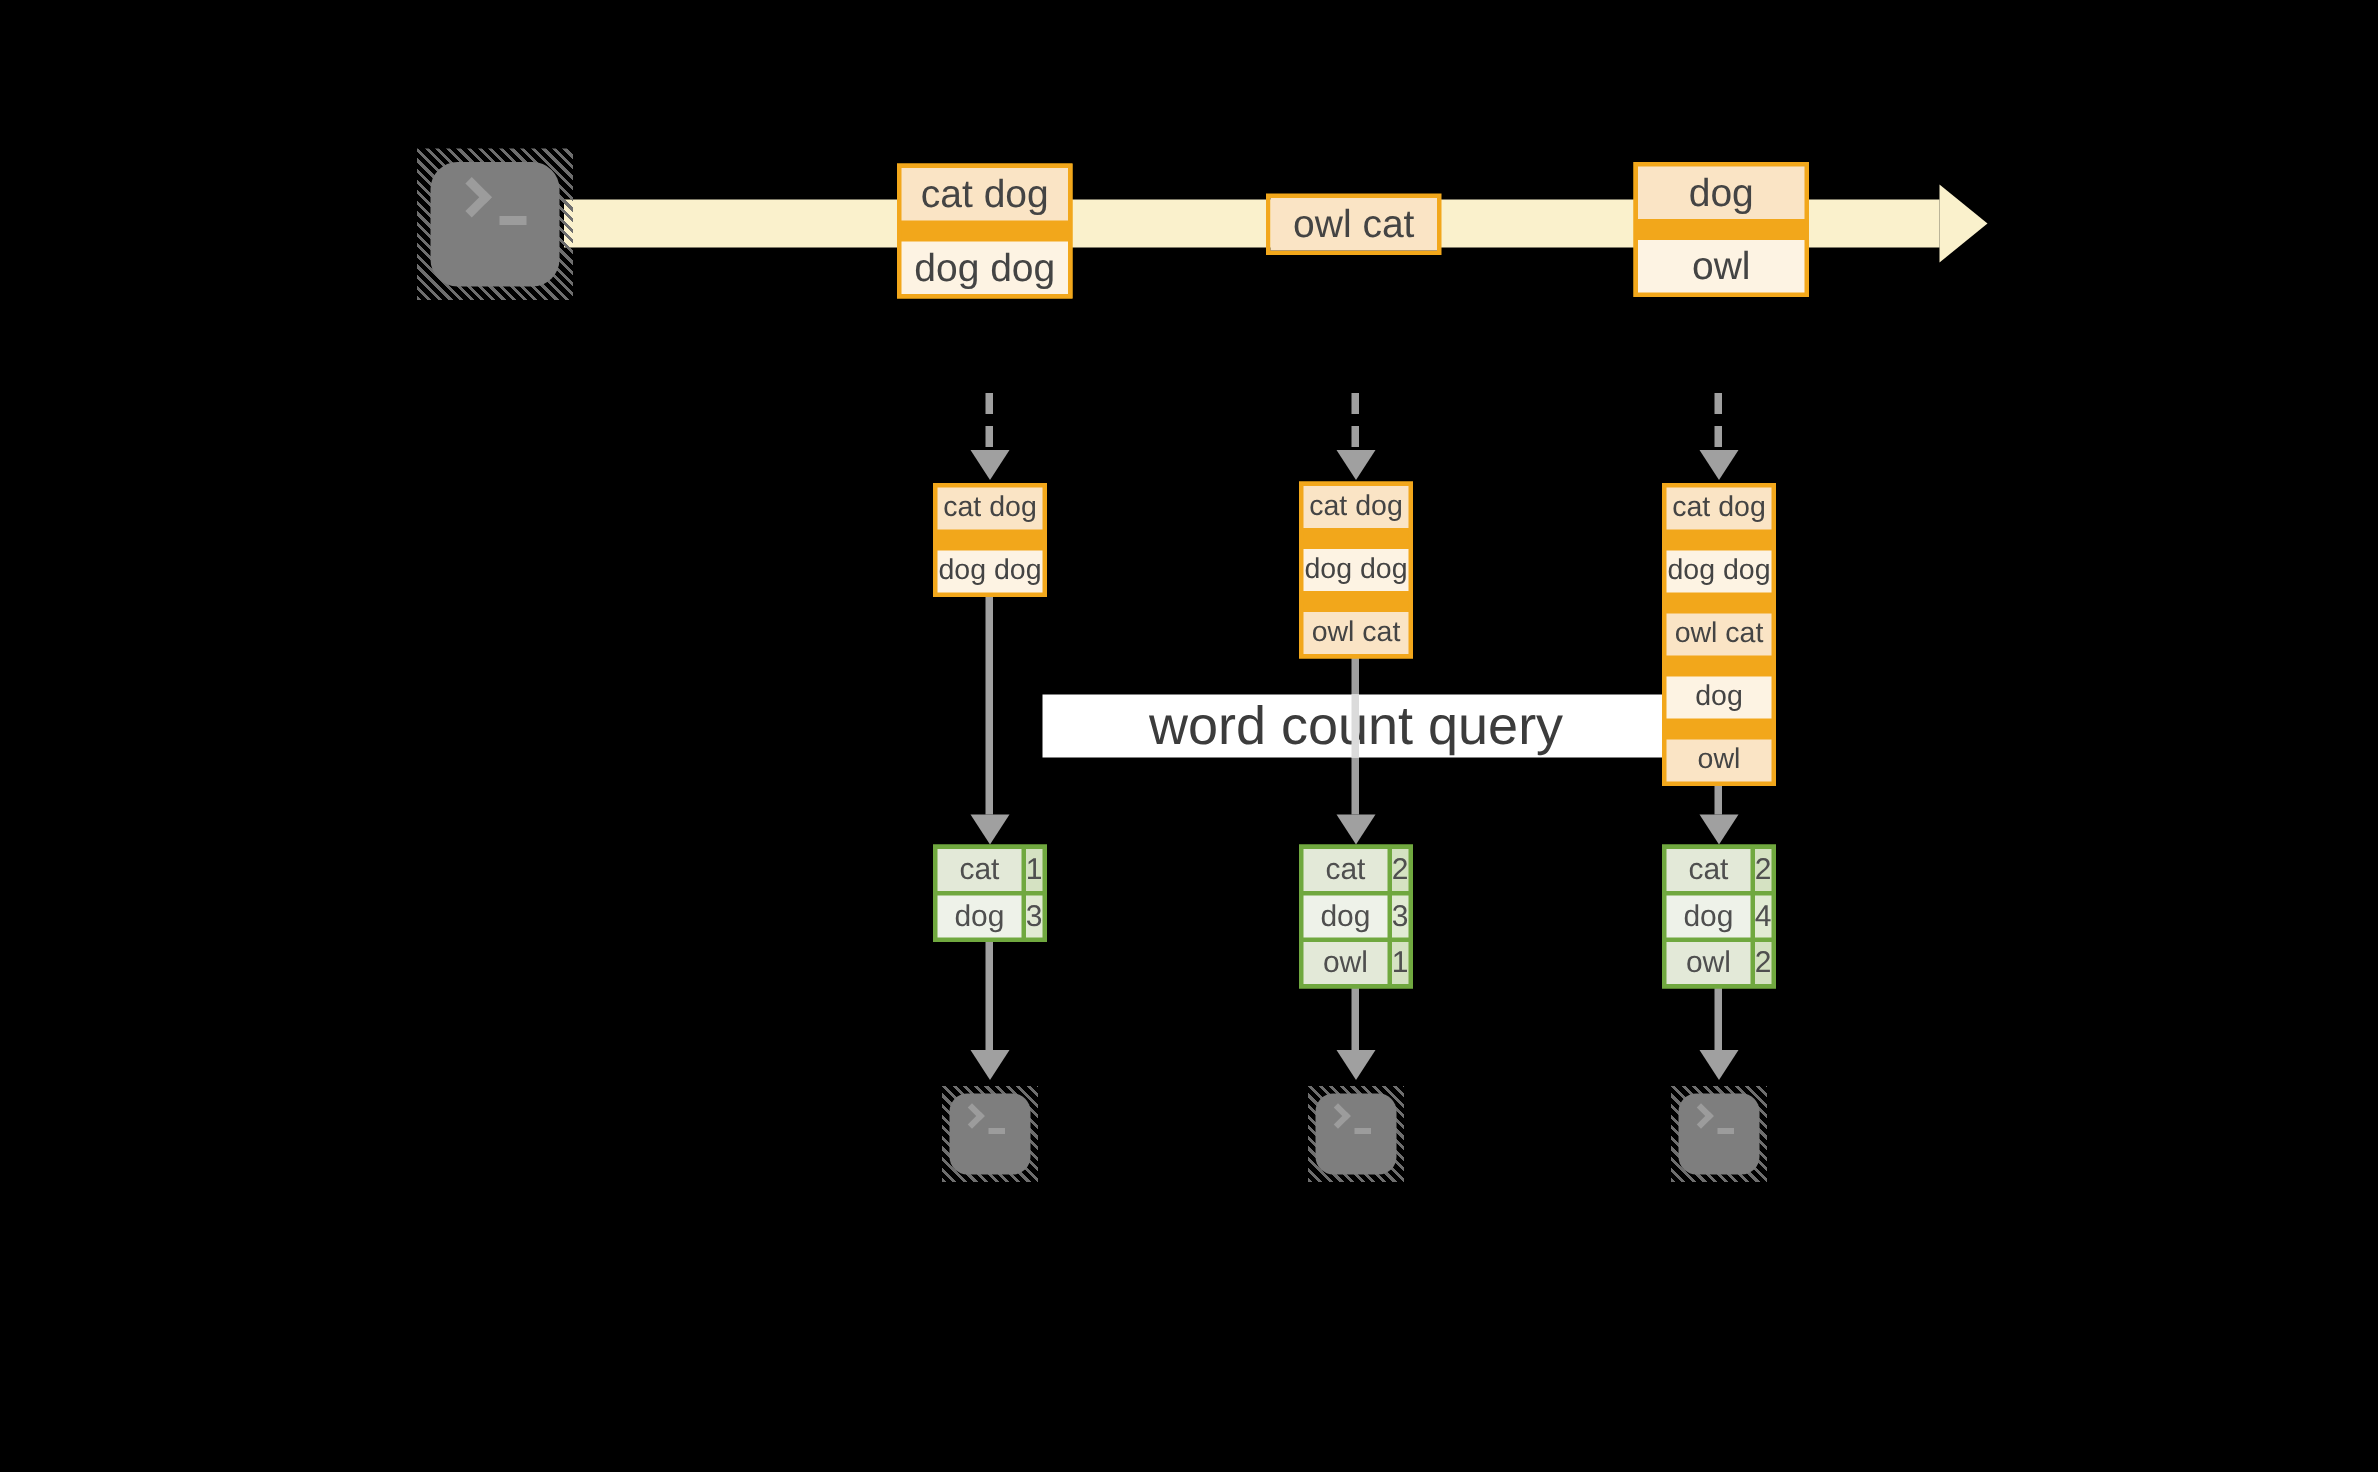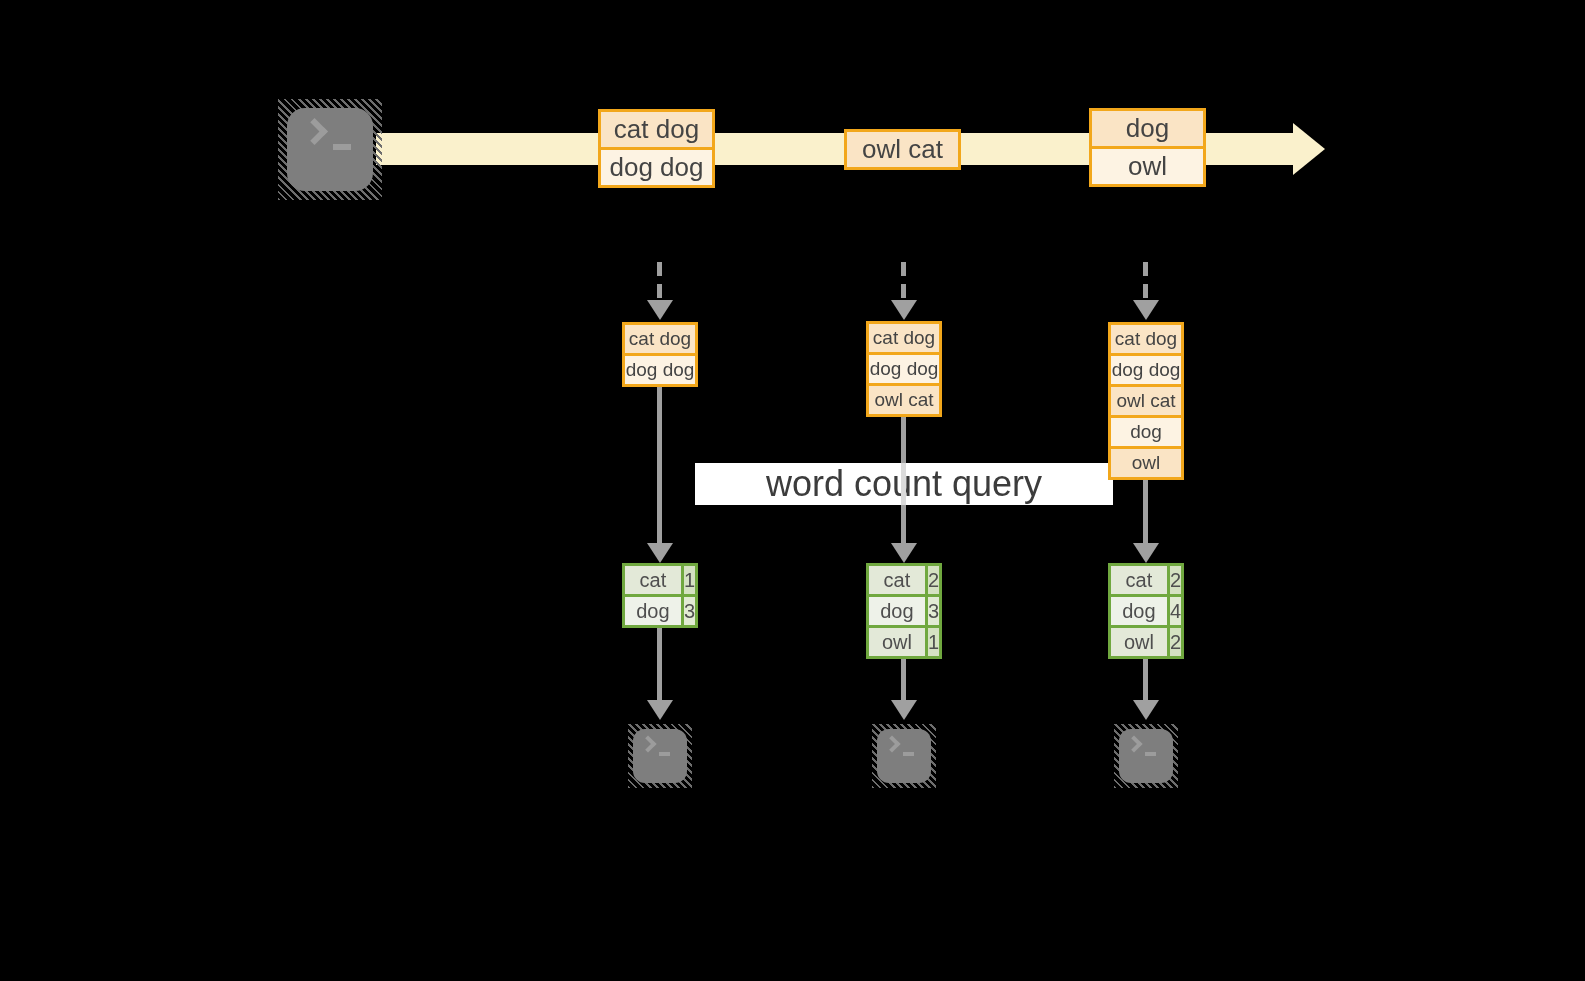--- a/index.html
+++ b/index.html
@@ -23,21 +23,21 @@
   .term-big .chev{left:18px;top:14px;}
   .term-small .chev{left:9px;top:9px;width:8px;height:8px;border-width:4px;}
   .uscore{position:absolute;background:#9C9C9C;}
   .term-big .uscore{left:46px;top:36px;width:18px;height:6px;}
   .term-small .uscore{left:26px;top:23px;width:11px;height:4px;}
 
   
   .obox{position:absolute;box-sizing:border-box;border:3px solid #F2A71B;z-index:6;
         display:flex;flex-direction:column;background:#F2A71B;}
   .orow{display:flex;align-items:center;justify-content:center;color:#444;}
-  .orow + .orow{margin-top:3px;}
+  .orow + .orow{margin-top:14px;}
   .stream-box .orow{height:35px;font-size:26px;}
   .state-box .orow{height:28px;font-size:19px;}
   .fill-a{background:#FAE4C5;}
   .fill-b{background:#FDF3E3;}
 
   
   .vdash{position:absolute;width:5px;z-index:1;
          background:repeating-linear-gradient(to bottom,#A0A0A0 0 14px,rgba(0,0,0,0) 14px 22px);}
   .vline{position:absolute;width:5px;background:#A0A0A0;z-index:1;}
   .ahead{position:absolute;width:0;height:0;z-index:1;

